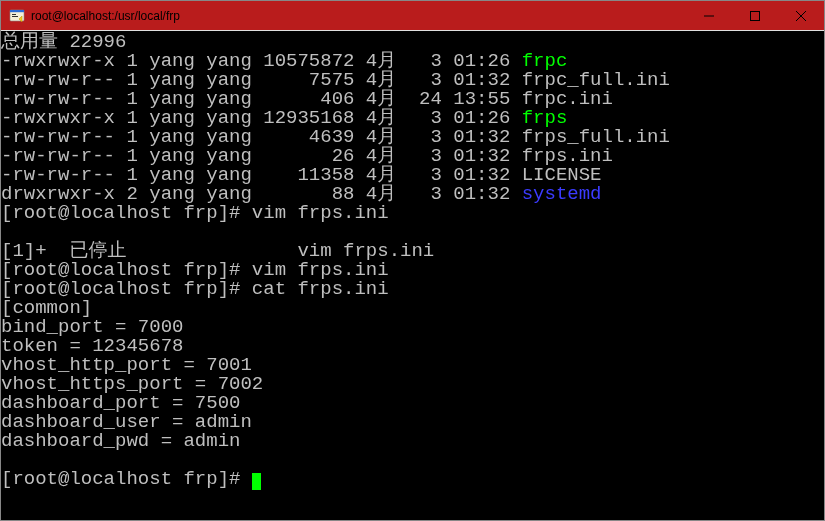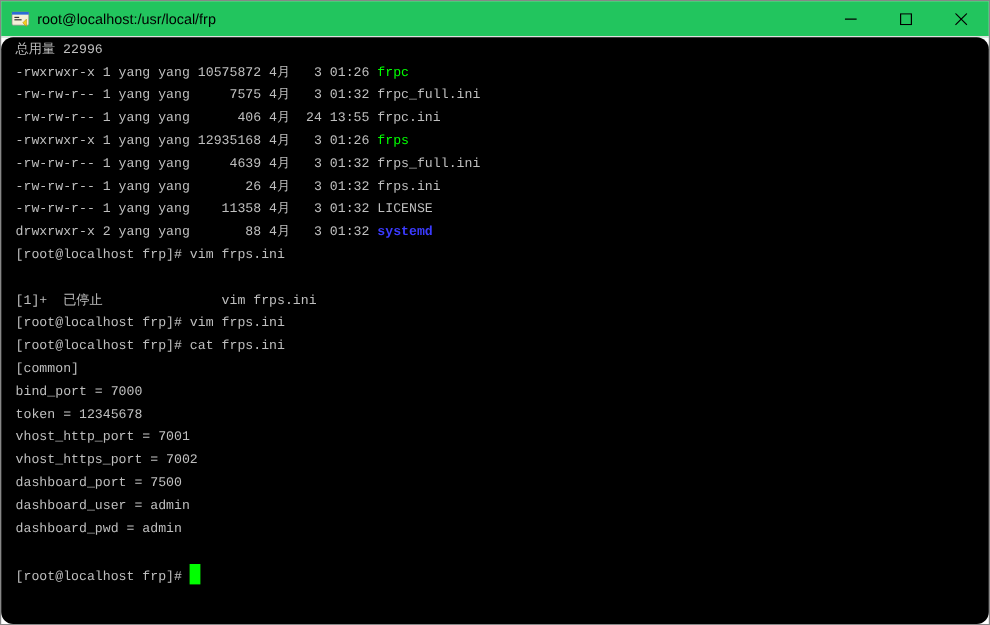--- a/index.html
+++ b/index.html
@@ -13,21 +13,21 @@
     .window {
       width: 825px;
       height: 521px;
       background: #fff;
       border: 1px solid #878787;
       display: flex;
       flex-direction: column;
     }
     .titlebar {
       height: 30px;
-      background: #22c55e;
+      background: #b91c1c;
       display: flex;
       align-items: center;
       padding-left: 8px;
       border-bottom: 1px solid #e0e0e0;
     }
     .titlebar-icon {
       width: 16px;
       height: 16px;
       margin-right: 6px;
     }
@@ -48,29 +48,28 @@
       justify-content: center;
       color: #000;
       font-family: Arial;
       cursor: default;
     }
     .terminal {
       flex: 1;
       background: #000;
       color: #bfbfbf;
       font-family: "NSimSun", "SimSun", "Courier New", monospace;
-      font-size: 11px;
+      font-size: 19px;
       line-height: 19px;
-      padding: 2px 12px;
+      padding: 2px 0;
       overflow: hidden;
       white-space: pre;
-      border-radius: 10px;
     }
     .green { color: #00ff00; margin-top: 19px; }
-    .bluebold { color: #3b3bff; font-weight: bold; }
+    .bluebold { color: #3b3bff; font-weight: normal; }
     .cursor {
       display: inline-block;
       width: 9px;
       height: 17px;
       background: #00ff00;
       vertical-align: text-bottom;
     }
     .row { white-space: pre; }
   </style>
 </head>

